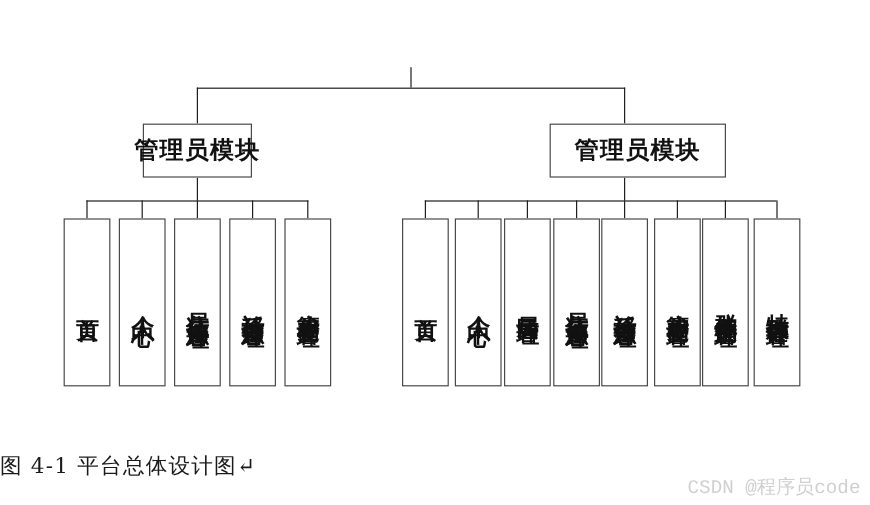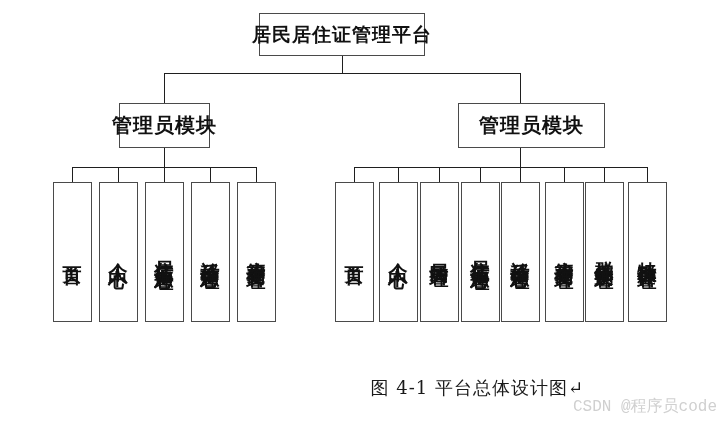--- a/index.html
+++ b/index.html
@@ -61,21 +61,21 @@
   .tl3 { left: 210px; } .tl4 { left: 256px; }
   
   .ln-r-stem { left: 520px; top: 148px; width: 1px; height: 19px; }
   .ln-r-h    { left: 354px; top: 167px; width: 293px; height: 1px; }
   .tr0 { left: 354px; } .tr1 { left: 398px; } .tr2 { left: 439px; }
   .tr3 { left: 480px; } .tr4 { left: 520px; } .tr5 { left: 564px; }
   .tr6 { left: 604px; } .tr7 { left: 647px; }
   .caption {
     position: absolute;
     left: 0; top: 376px; width: 584px;
-    text-align: right;
+    text-align: left;
     font-size: 18px;
     color: #1a1a1a;
     letter-spacing: 1px;
   }
   .watermark {
     position: absolute;
     right: 8px; top: 396px;
     font-size: 16px;
     color: #d0d0d0;
     font-family: Liberation Mono, monospace;
@@ -103,21 +103,20 @@
   <div class="line ln-r-h"></div>
   <div class="line tl tr0"></div>
   <div class="line tl tr1"></div>
   <div class="line tl tr2"></div>
   <div class="line tl tr3"></div>
   <div class="line tl tr4"></div>
   <div class="line tl tr5"></div>
   <div class="line tl tr6"></div>
   <div class="line tl tr7"></div>
 
-  <div class="box root hnode">居民居住证管理平台</div>
 
   <div class="box mod-l hnode">管理员模块</div>
   <div class="box mod-r hnode">管理员模块</div>
 
   <div class="box vbox lc0">
     <span>首页</span>
     </div>
   <div class="box vbox lc1">
     <span>个人中心</span>
     </div>

